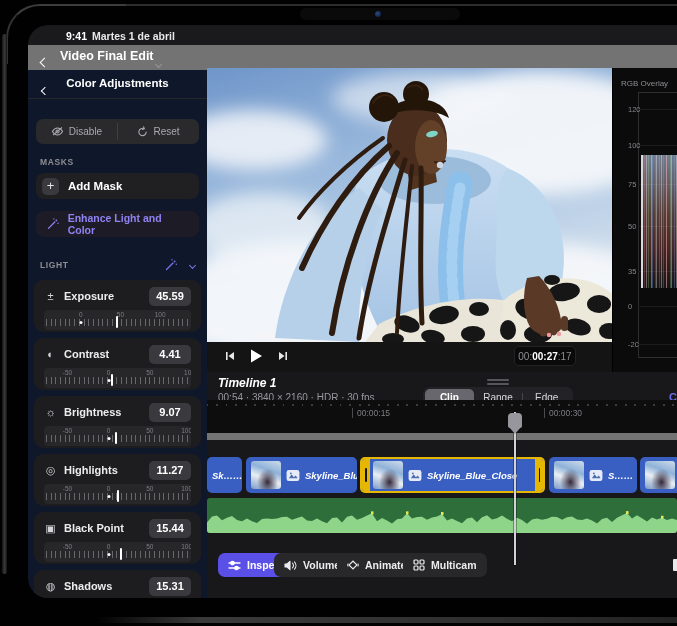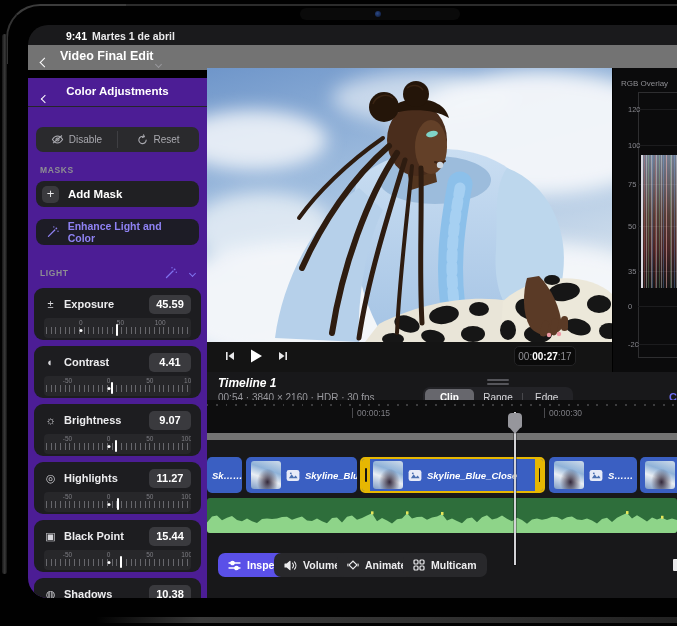--- a/index.html
+++ b/index.html
@@ -25,21 +25,21 @@
   .titlebar{position:absolute;left:0;top:20px;width:100%;height:25px;background:#737373;}
   .chev{display:inline-block;width:7px;height:7px;border-left:1.8px solid #fff;border-bottom:1.8px solid #fff;}
   .chev.left{transform:rotate(45deg);}
   .chev.down{transform:rotate(-45deg);border-color:#98989d;width:5px;height:5px;}
   .back-main{position:absolute;left:13px;top:7px;}
   .doc-title{position:absolute;left:32px;top:4px;font-size:12.5px;font-weight:700;color:#fff;}
   .title-dd{position:absolute;left:128px;top:8px;}
   .tool-ic{position:absolute;top:24px;width:20px;height:20px;}
   .tool-ic svg{width:100%;height:100%;}
   
-  .sidebar{position:absolute;left:0;top:45px;width:179px;bottom:0;background:#4c1d95;overflow:hidden;margin-top:8px;}
+  .sidebar{position:absolute;left:0;top:45px;width:179px;bottom:0;background:#0f172a;overflow:hidden;}
   .panelHead{position:relative;height:29px;border-bottom:1px solid #262628;}
   .panelHead .back{position:absolute;left:14px;top:10px;}
   .panelHead .ttl{display:block;text-align:center;padding-top:7px;font-size:11.5px;font-weight:700;color:#fff;}
   .segPair{display:flex;align-items:stretch;height:25px;margin:20px 8px 0;background:#2a2a2d;border-radius:7px;overflow:hidden;}
   .segPair .half{flex:1;display:flex;align-items:center;justify-content:center;gap:5px;font-size:10px;color:#a9a9af;}
   .segPair .div{width:1px;background:#3f3f43;margin:4px 0;}
   .secHead{margin:13px 12px 0;font-size:8.5px;letter-spacing:.6px;color:#8e8e93;font-weight:600;}
   .addMask{display:flex;align-items:center;gap:9px;height:26px;margin:6px 8px 0;background:#202023;border-radius:8px;padding:0 6px;}
   .plusBox{width:17px;height:17px;border-radius:5px;background:#3a3a3e;color:#e8e8ea;font-size:13px;line-height:15px;text-align:center;}
   .addMask .lbl{font-size:11.5px;color:#fff;font-weight:600;}
@@ -337,21 +337,21 @@
               <span class="tl" style="left:72%">50</span>
               <span class="tl" style="left:97%">100</span>
       <span class="dot" style="left:44%"></span>
       <span class="cur" style="left:52.6%"></span>
     </div>
           </div>
           <div class="sliderCard">
             <div class="sRow">
       <span class="sIcon">◍</span>
       <span class="sName">Shadows</span>
-      <span class="sVal">10.38</span>
+      <span class="sVal">15.31</span>
     </div>
     </div>
         </div>
     </div>
 
     <div class="viewer">
       <svg width="405" height="274" viewBox="0 0 405 274">
         <defs>
           <linearGradient id="skyG" x1="0" y1="0" x2="0.4" y2="1">
             <stop offset="0" stop-color="#6f96ca"></stop>

